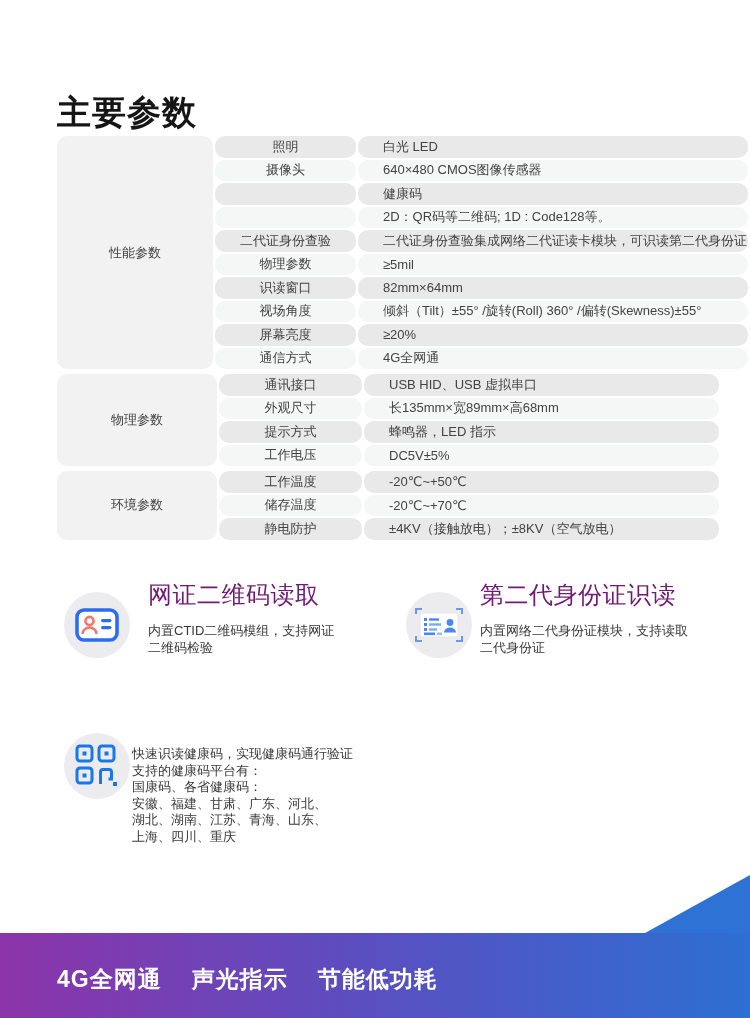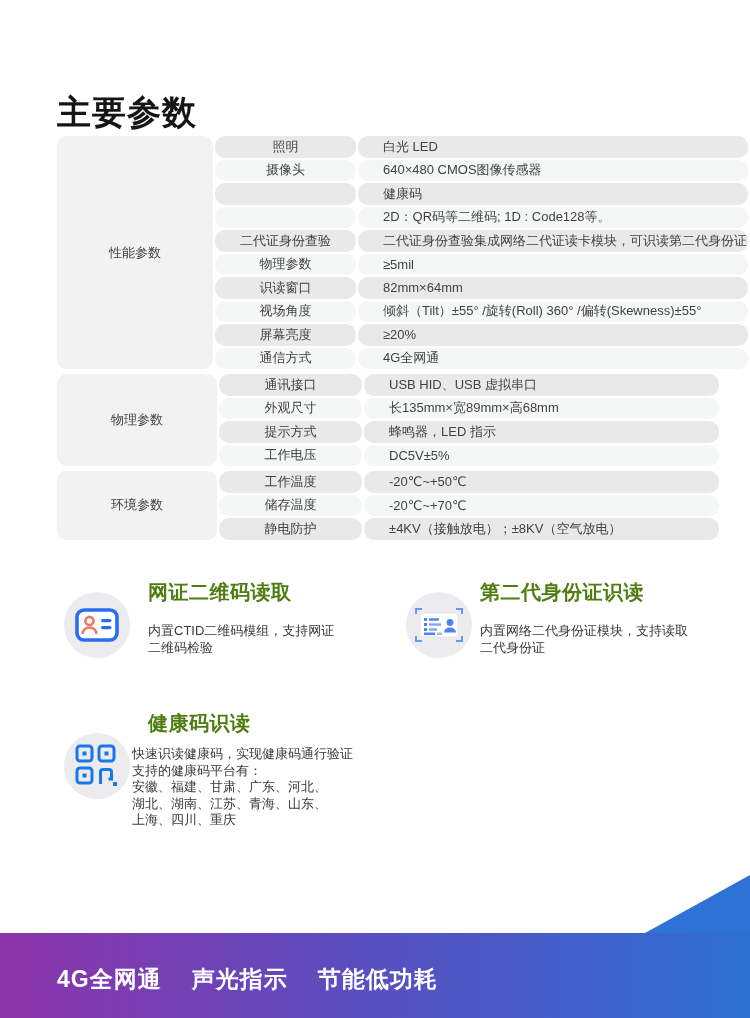--- a/index.html
+++ b/index.html
@@ -13,21 +13,21 @@
   table.spec{border-collapse:separate;border-spacing:2px;table-layout:fixed;margin-bottom:1px;}
   table.spec td{height:19.5px;font-size:13px;color:#424242;overflow:hidden;white-space:nowrap;border-radius:10px;}
   td.cat{width:158px;background:#F2F2F2;text-align:center;vertical-align:middle;color:#333;}
   td.lbl{width:141px;text-align:center;}
   td.val{width:329px;text-align:left;padding-left:25px;}
   tr.odd td.lbl, tr.odd td.val{background:#E9E9E9;}
   tr.even td.lbl, tr.even td.val{background:#F5F6F6;}
   
   .icon-circle{position:absolute;width:66px;height:66px;border-radius:50%;background:#ECEBEE;
                display:flex;align-items:center;justify-content:center;}
-  .feat-title{position:absolute;margin:0;font-size:20px;font-weight:700;color:#4d7c0f;letter-spacing:0.5px;}
+  .feat-title{position:absolute;margin:0;font-size:24px;font-weight:400;color:#701a75;letter-spacing:0.5px;}
   .feat-text{position:absolute;font-size:13px;line-height:17px;color:#383838;}
   .feat-lines{position:absolute;font-size:13px;line-height:16.5px;color:#383838;}
   
   .banner{position:absolute;left:0;top:933px;width:750px;height:85px;
           background:linear-gradient(90deg,#8C34A9 0%,#5B4EC0 48%,#2D6FD2 100%);}
   .banner-wing{position:absolute;left:645px;top:875px;width:105px;height:58px;background:#2F72D6;
                -webkit-clip-path:polygon(0 100%,100% 0,100% 100%);clip-path:polygon(0 100%,100% 0,100% 100%);}
   .banner-items{position:absolute;left:57px;top:964px;display:flex;gap:30px;
                 font-size:23px;font-weight:700;color:#ffffff;letter-spacing:1px;}
 </style>
@@ -163,24 +163,24 @@
       <rect x="3" y="3" width="15" height="15" rx="3" fill="none" stroke="#1878E8" stroke-width="3"></rect>
       <rect x="8.5" y="8.5" width="4" height="4" fill="#1878E8"></rect>
       <rect x="25" y="3" width="15" height="15" rx="3" fill="none" stroke="#1878E8" stroke-width="3"></rect>
       <rect x="30.5" y="8.5" width="4" height="4" fill="#1878E8"></rect>
       <rect x="3" y="25" width="15" height="15" rx="3" fill="none" stroke="#1878E8" stroke-width="3"></rect>
       <rect x="8.5" y="30.5" width="4" height="4" fill="#1878E8"></rect>
       <path d="M26.5 41 V29 a2.5 2.5 0 0 1 2.5 -2.5 h6 a2.5 2.5 0 0 1 2.5 2.5 v7 h-3" fill="none" stroke="#1878E8" stroke-width="3"></path>
       <rect x="39" y="39" width="4" height="4" fill="#1878E8"></rect>
     </svg>
   </div>
-  <h2 class="feat-title" style="left:148px;top:710px;">健康码识读</h2>
   <div class="feat-lines" id="health-lines" style="left:132px;top:746px;width:330px;">
       <div>快速识读健康码，实现健康码通行验证</div>
       <div>支持的健康码平台有：</div>
+      <div>国康码、各省健康码：</div>
       <div>安徽、福建、甘肃、广东、河北、</div>
       <div>湖北、湖南、江苏、青海、山东、</div>
       <div>上海、四川、重庆</div>
     </div>
 
   <div class="banner-wing"></div>
   <div class="banner"></div>
   <div class="banner-items" id="banner-items">
       <span>4G全网通</span>
       <span>声光指示</span>

